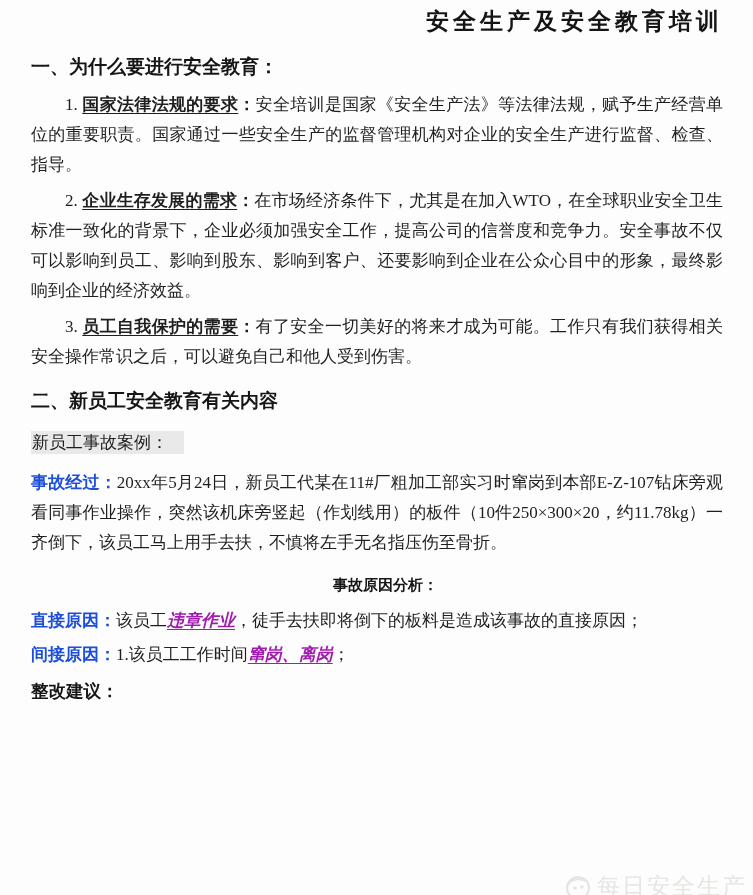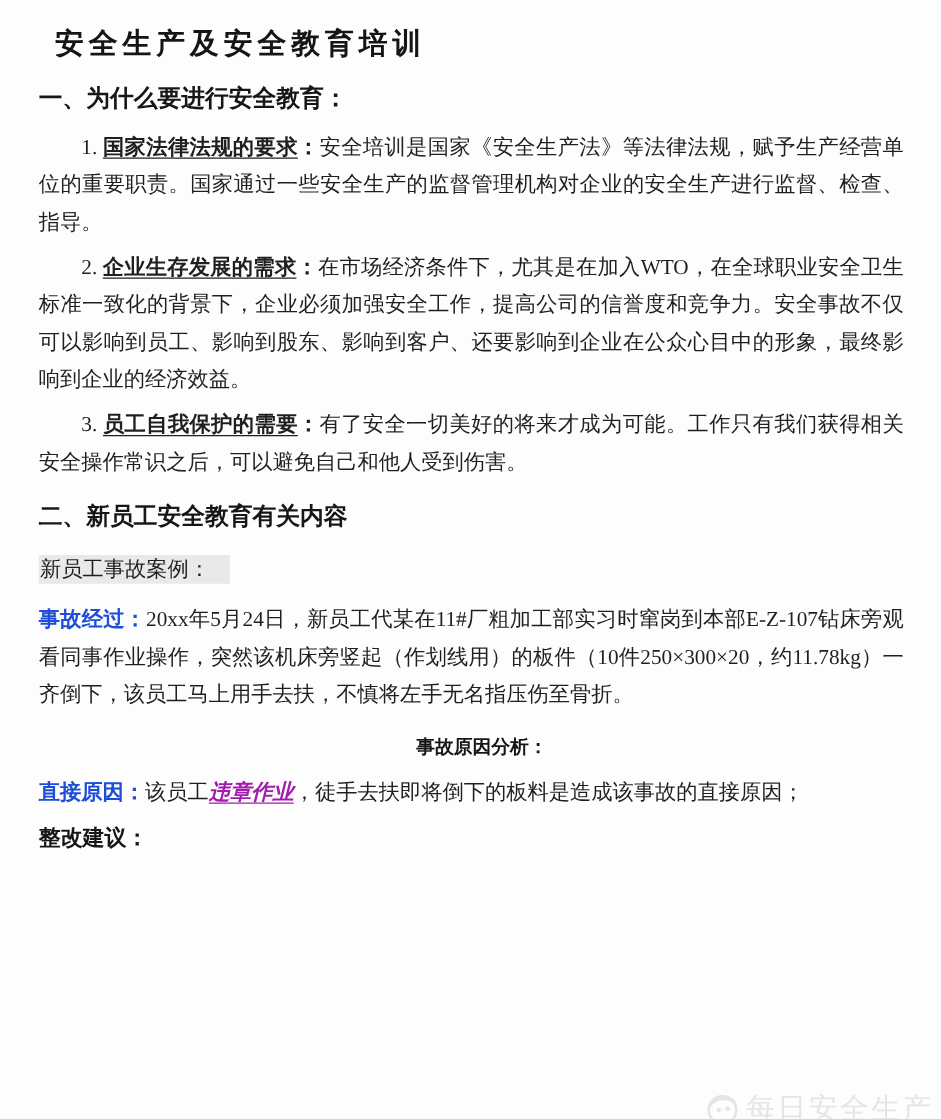--- a/index.html
+++ b/index.html
@@ -14,23 +14,23 @@
     color: #1f1f1f;
     font-family: "Liberation Serif", "DejaVu Serif", serif;
     box-sizing: border-box;
     padding: 6px 30px 0 31px;
   }
   .doc-title {
     font-family: "Liberation Sans", "DejaVu Sans", sans-serif;
     font-size: 23px;
     font-weight: 700;
     letter-spacing: 4px;
-    text-align: left;
+    text-align: right;
     line-height: 30px;
-    margin: 13px;
+    margin: 0;
     color: #151515;
   }
   .sec-heading {
     font-family: "Liberation Sans", "DejaVu Sans", sans-serif;
     font-size: 19px;
     font-weight: 700;
     line-height: 26px;
     margin: 16px 0 0 0;
     color: #161616;
   }
@@ -127,20 +127,21 @@
 
 
   <div class="case-label-row"><span class="case-label">新员工事故案例：</span></div>
 
   <p class="label-par"><span class="inline-label">事故经过：</span><span>20xx年5月24日，新员工代某在11#厂粗加工部实习时窜岗到本部E-Z-107钻床旁观看同事作业操作，突然该机床旁竖起（作划线用）的板件（10件250×300×20，约11.78kg）一齐倒下，该员工马上用手去扶，不慎将左手无名指压伤至骨折。</span></p>
 
   <h3 class="sub-heading">事故原因分析：</h3>
 
   <p class="cause-par"><span class="inline-label">直接原因：</span><span>该员工</span><span class="em-red">违章作业</span><span>，徒手去扶即将倒下的板料是造成该事故的直接原因；</span></p>
 
+  <p class="cause-par tight"><span class="inline-label">间接原因：</span><span>1.该员工工作时间</span><span class="em-red">窜岗、离岗</span><span>；</span></p>
 
 
   <h3 class="suggest-heading">整改建议：</h3>
 
   <div class="watermark">
     <span>
       <svg width="30" height="30" viewBox="0 0 30 30">
         <circle cx="15" cy="16" r="11" fill="none" stroke="#e6e5e2" stroke-width="2.2"></circle>
         <path d="M5 12 Q 12 4, 24 9" fill="none" stroke="#e6e5e2" stroke-width="2.2" stroke-linecap="round"></path>
         <circle cx="12" cy="16" r="1.8" fill="#e6e5e2"></circle>

